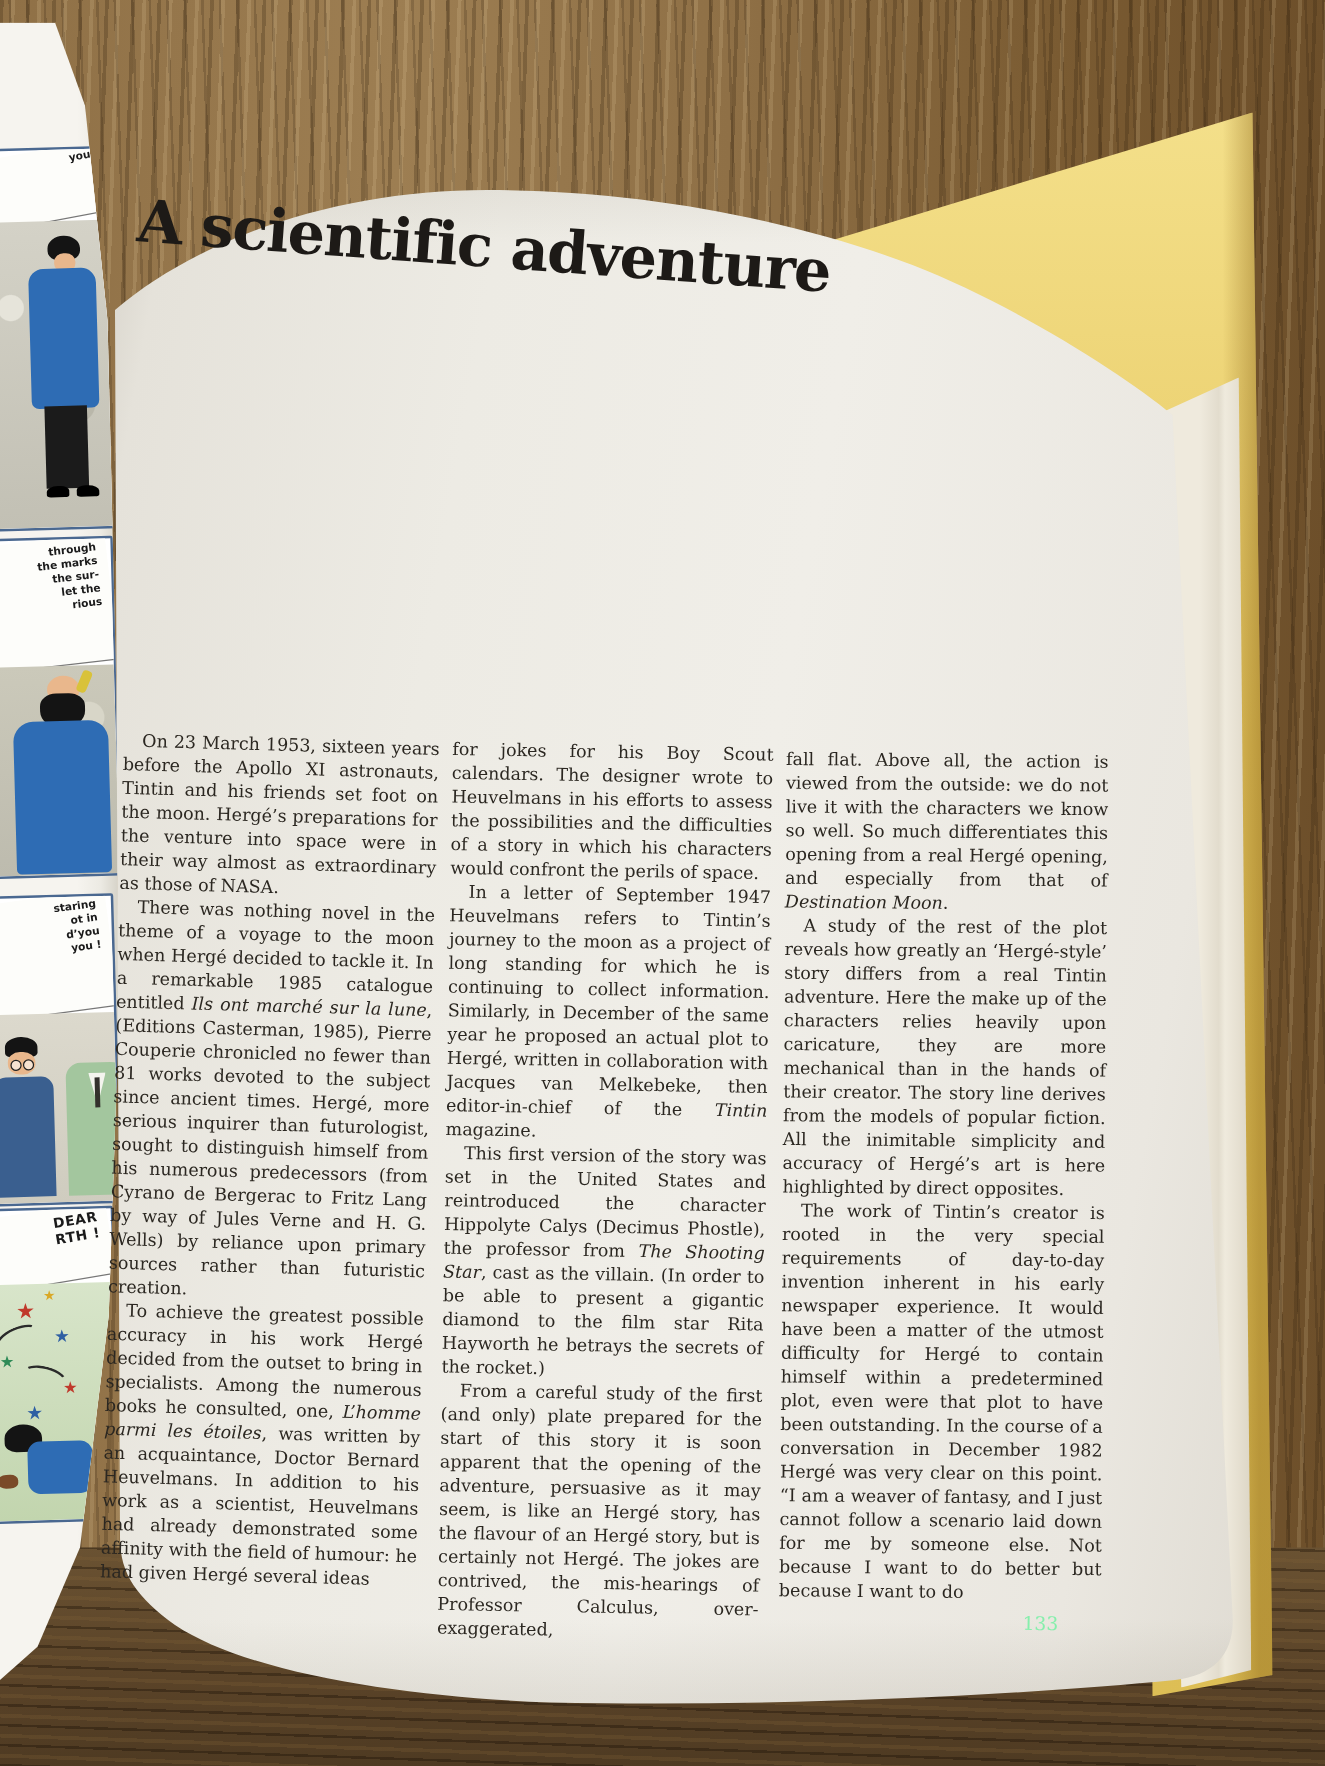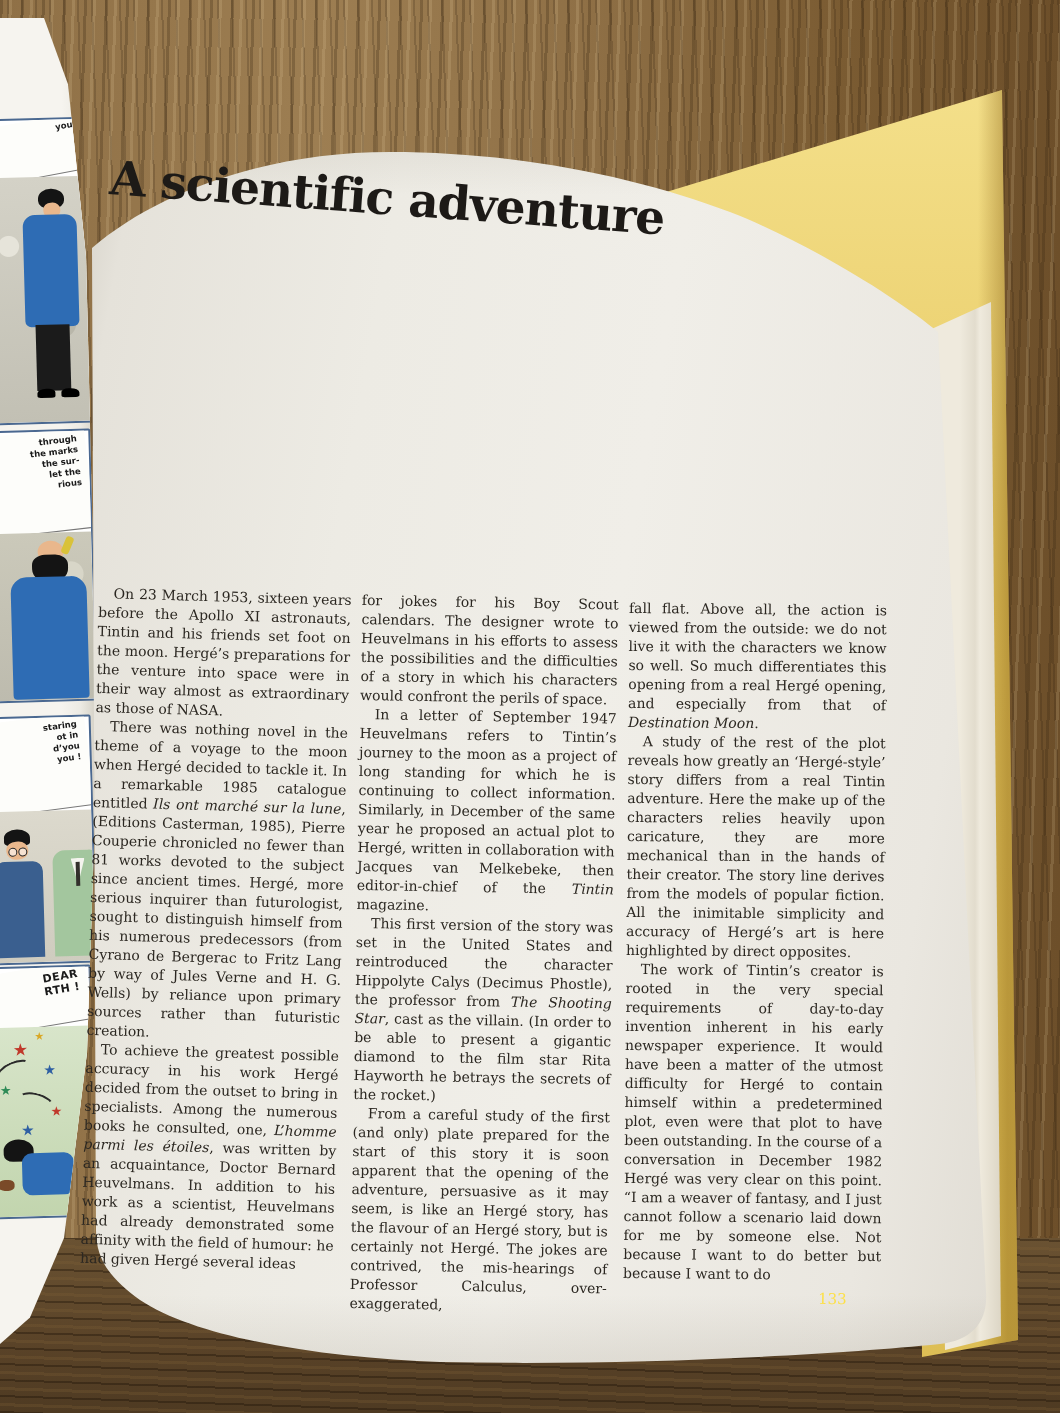--- a/index.html
+++ b/index.html
@@ -93,21 +93,21 @@
     position:absolute;width:253px;text-align:justify;
     font-size:14px;line-height:19px;color:#2b2721;
   }
   .col-1{left:99px;top:584px;transform:rotate(1.6deg);transform-origin:left top;}
   .col-2{left:362px;top:591px;width:257px;transform:rotate(1.0deg);transform-origin:left top;}
   .col-3{left:629px;top:599px;width:258px;transform:rotate(0.5deg);transform-origin:left top;}
   .col p{margin:0;}
   .col p.ind{text-indent:15px;}
   .it{font-style:italic;}
   .folio{
-    position:absolute;left:818px;top:1290px;font-size:15px;color:#fde047;
+    position:absolute;left:818px;top:1290px;font-size:15px;color:#86efac;
     transform:rotate(1deg);
   }
 </style>
 </head>
 <body>
 
 <div class="wood-top"></div>
 <div class="wood-bottom"></div>
 
 <div class="left-page">

